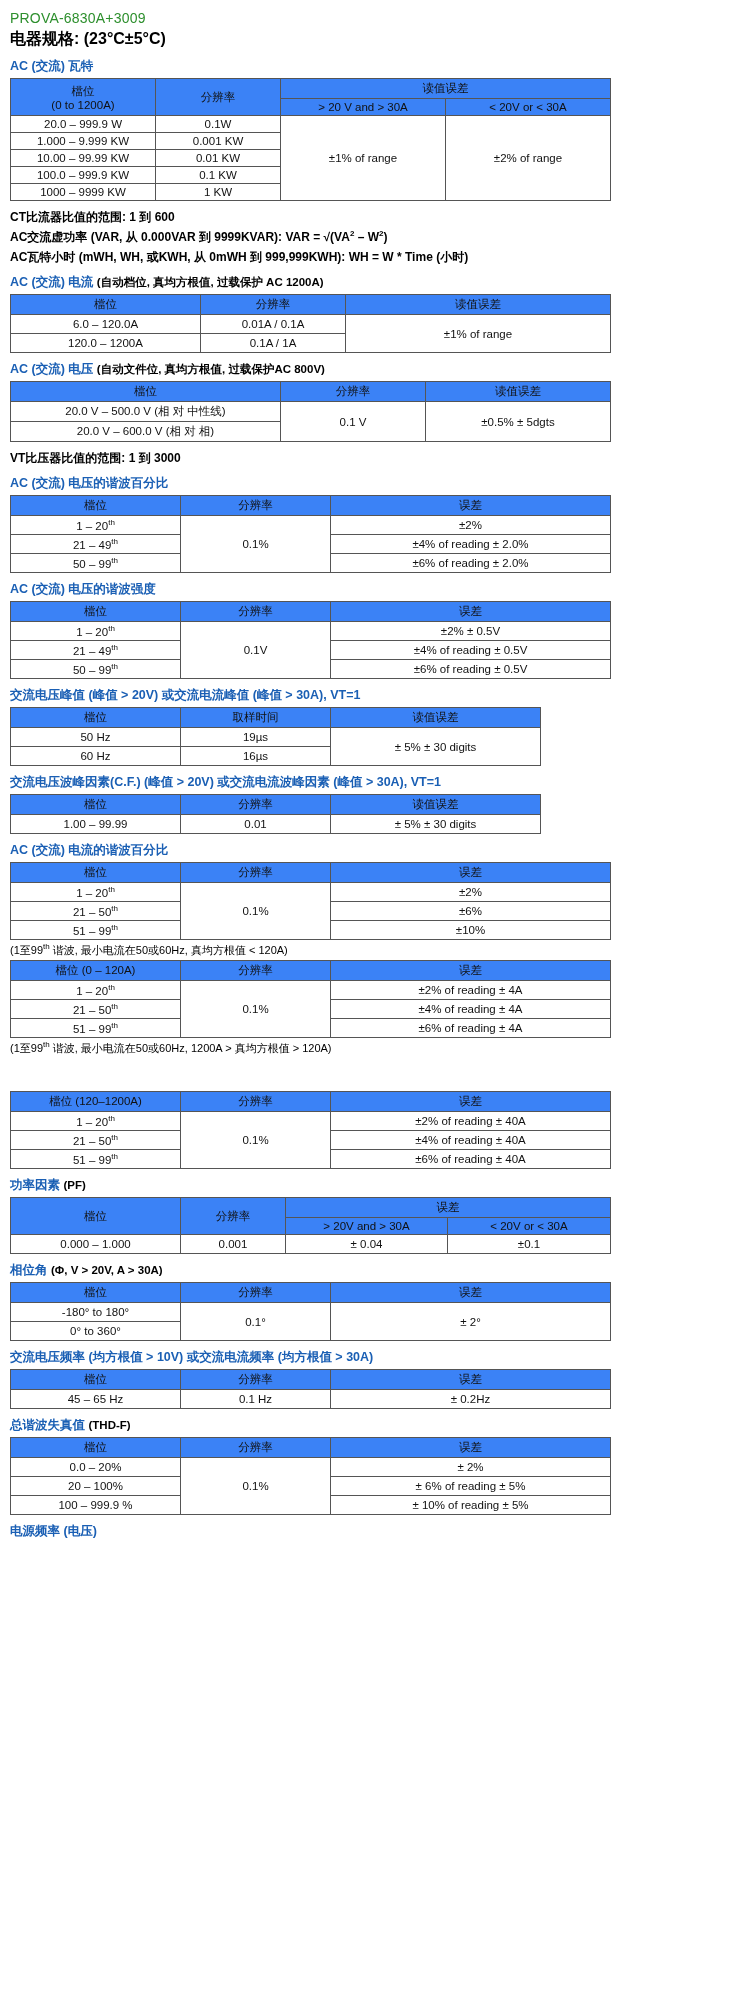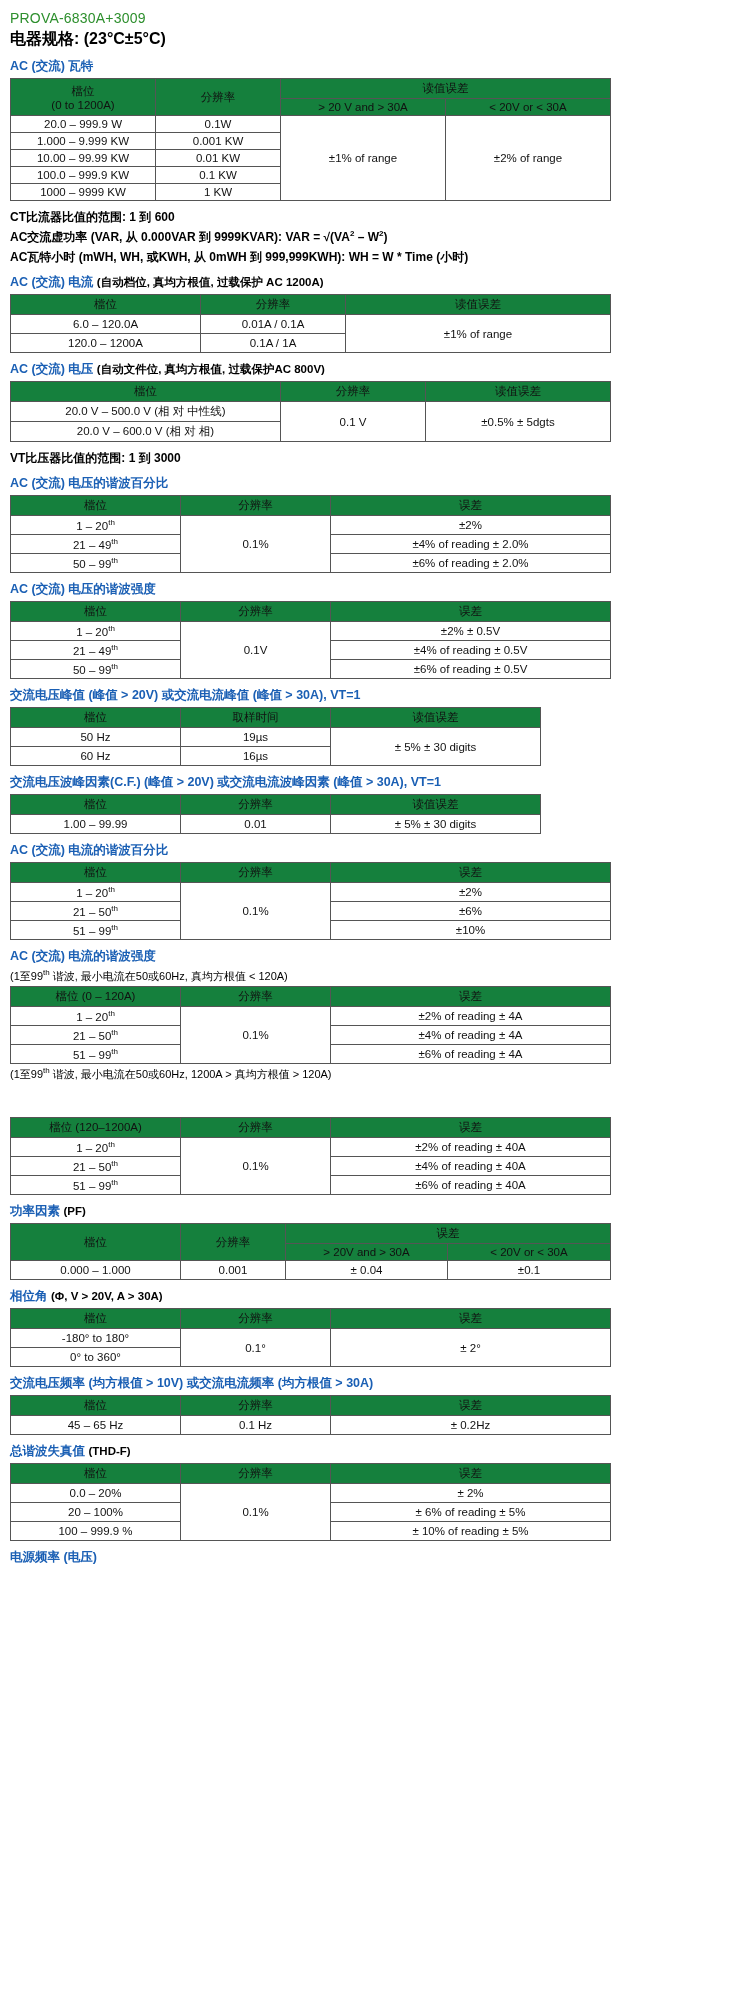--- a/index.html
+++ b/index.html
@@ -22,21 +22,21 @@
   .tbl td,.tbl th{
     border:1px solid #555;
     padding:2px 4px;
     text-align:center;
     vertical-align:middle;
     font-size:11.5px;
     font-weight:normal;
     height:17px;
     box-sizing:border-box;
   }
-  .tbl th{background:#15803d;font-weight:normal;}
+  .tbl th{background:#3b82f6;font-weight:normal;}
   .tbl td{background:#ffffff;}
   sup{font-size:8px;vertical-align:super;}
   .gap{height:5px;}
   .tbl td.tall{height:19px;}
 </style>
 </head>
 <body>
 
 <div class="page">
 
@@ -280,21 +280,20 @@
       <td class="tall"><span>21 – 50</span><sup>th</sup></td>
       <td class="tall">±6%</td>
     </tr>
     <tr>
       <td class="tall"><span>51 – 99</span><sup>th</sup></td>
       <td class="tall">±10%</td>
     </tr>
   </tbody>
     </table>
 
-  <div class="sec-head">AC (交流) 电流的谐波强度</div>
   <div class="sub-note">
     <span>(1至99</span><sup>th</sup><span> 谐波, 最小电流在50或60Hz, 真均方根值 &lt; 120A)</span>
   </div>
   <table class="tbl" style="width:600px;">
     <colgroup>
         <col style="width:170px">
         <col style="width:150px">
         <col style="width:280px">
       </colgroup>
     <tbody>

